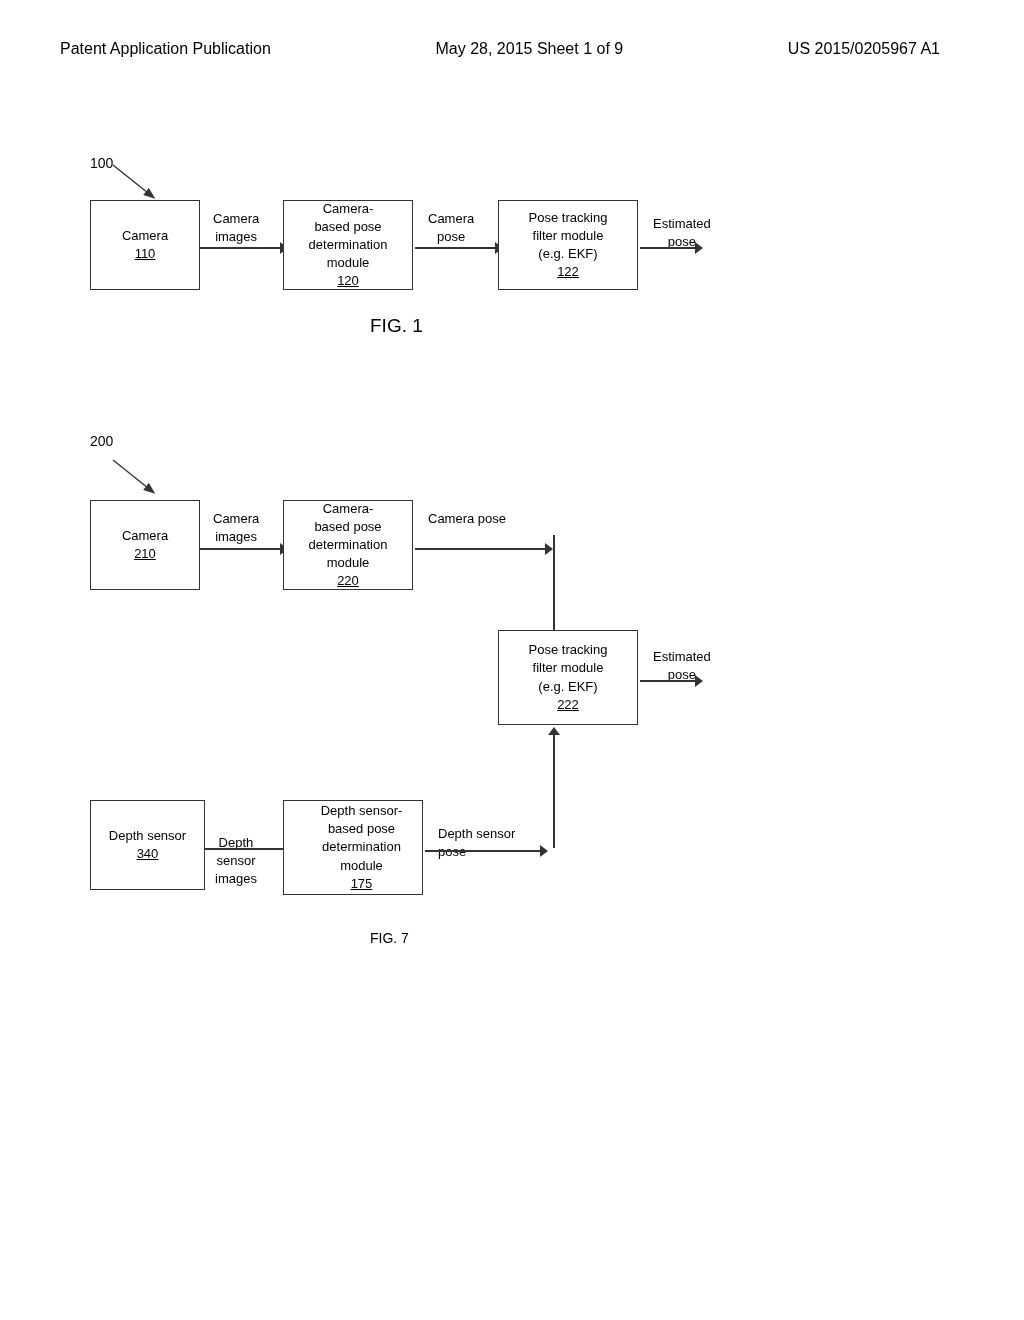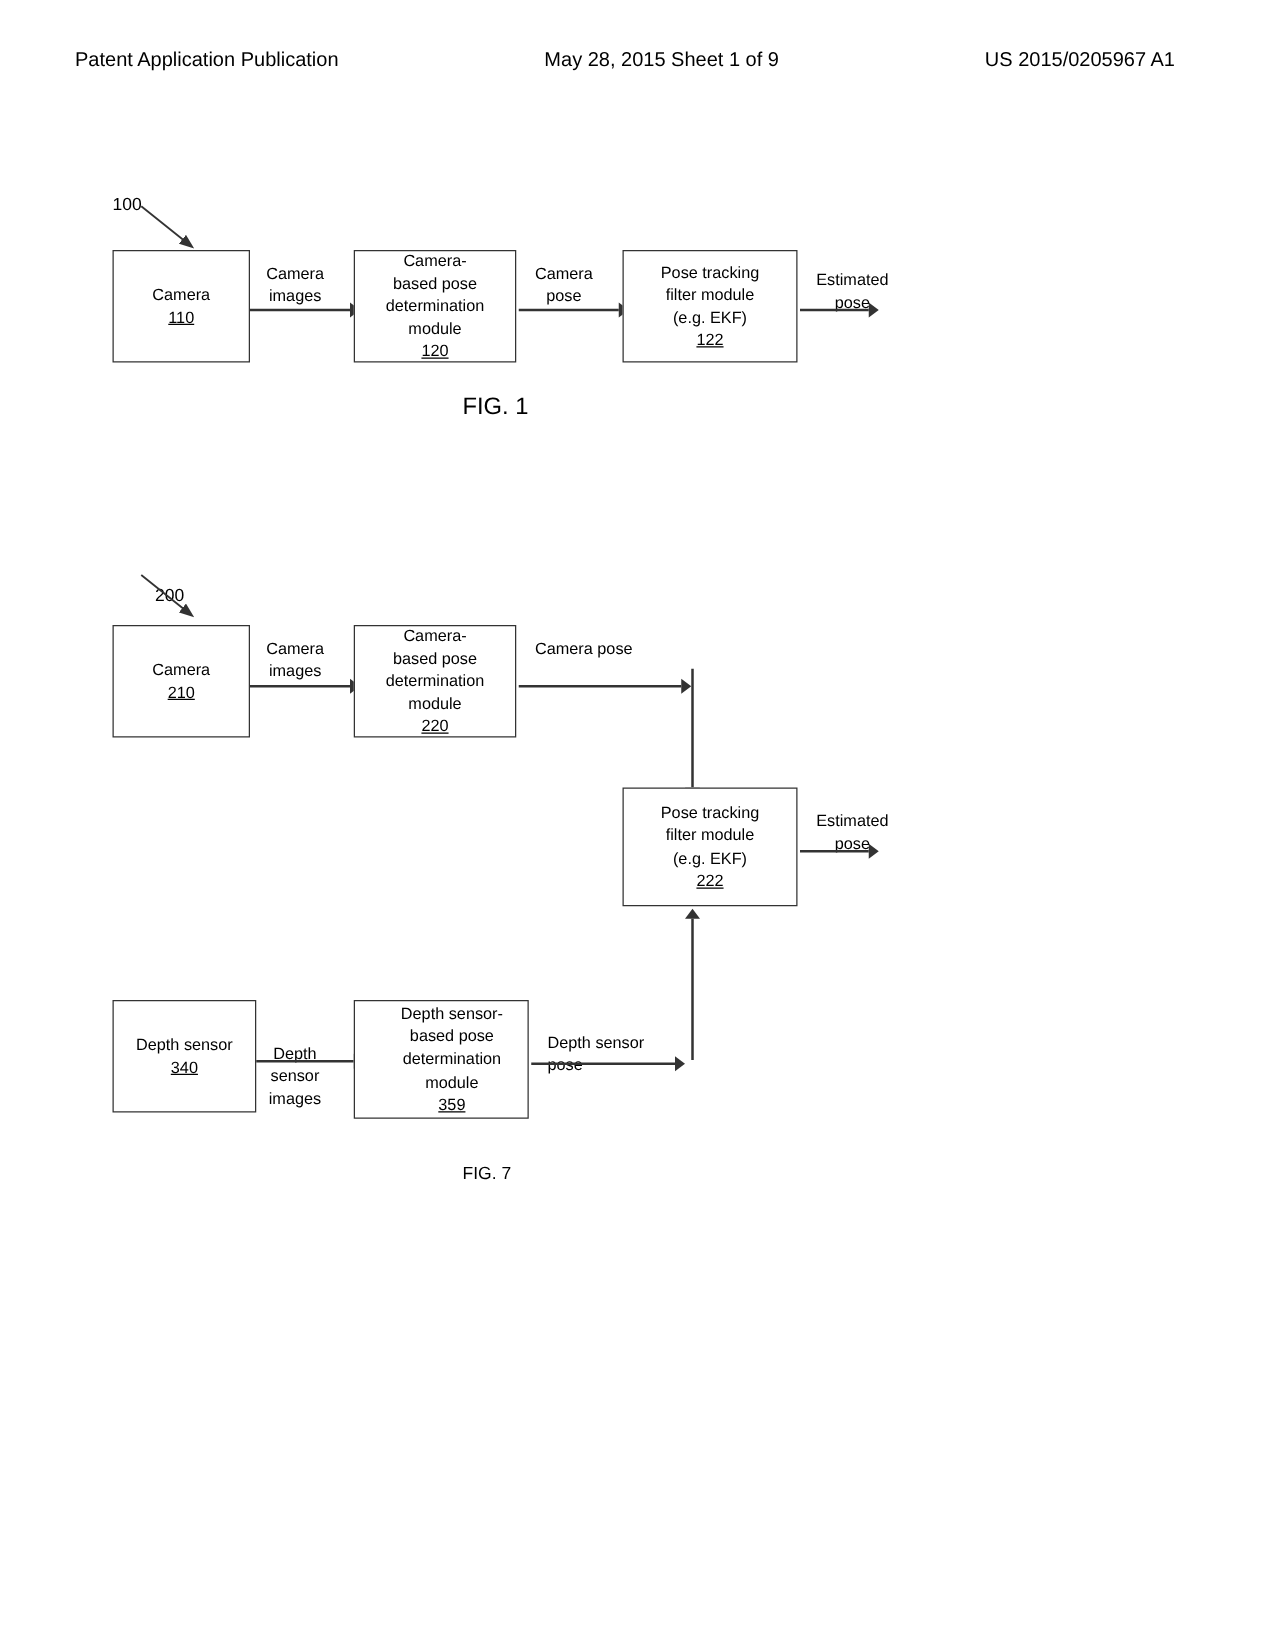--- a/index.html
+++ b/index.html
@@ -174,21 +174,21 @@
 pose</div>
   </div>
 
   <div class="arrow-right" style="left:640px; top:242px;">
     <div class="line" style="width:55px;"></div>
     <div class="head"></div>
   </div>
 
   <div style="position:absolute; left:370px; top:315px; font-size:19px;">FIG. 1</div>
 
-  <div style="position:absolute; top:468px; left:90px; font-size:14px;margin-left:34px;">
+  <div style="position:absolute; top:433px; left:90px; font-size:14px;">
     <span>200</span>
   </div>
 
   <svg style="position:absolute; top:450px; left:108px; width:60px; height:50px;">
     <line x1="5" y1="10" x2="45" y2="42" stroke="#333" stroke-width="1.5" marker-end="url(#arrowhead2)"></line>
     <defs>
       <marker id="arrowhead2" markerWidth="8" markerHeight="6" refX="6" refY="3" orient="auto">
         <polygon points="0 0, 8 3, 0 6" fill="#333"></polygon>
       </marker>
     </defs>
@@ -271,21 +271,21 @@
     <div class="line" style="width:78px;"></div>
     <div class="head"></div>
   </div>
 
   <div class="box" style="left:283px; top:800px; width:140px; height:95px;padding-left:17px;">
     <div style="text-align:center; font-size:13px; line-height:1.4;">
       <div>Depth sensor-</div>
       <div>based pose</div>
       <div>determination</div>
       <div>module</div>
-      <div class="underline">359</div>
+      <div class="underline">175</div>
     </div>
   </div>
 
   <div style="position:absolute; left:438px; top:825px; font-size:13px; text-align:left; line-height:1.4;">
     <div style="white-space:pre-line;">Depth sensor
 pose</div>
   </div>
 
   <div class="arrow-right" style="left:425px; top:845px;">
     <div class="line" style="width:115px;"></div>

